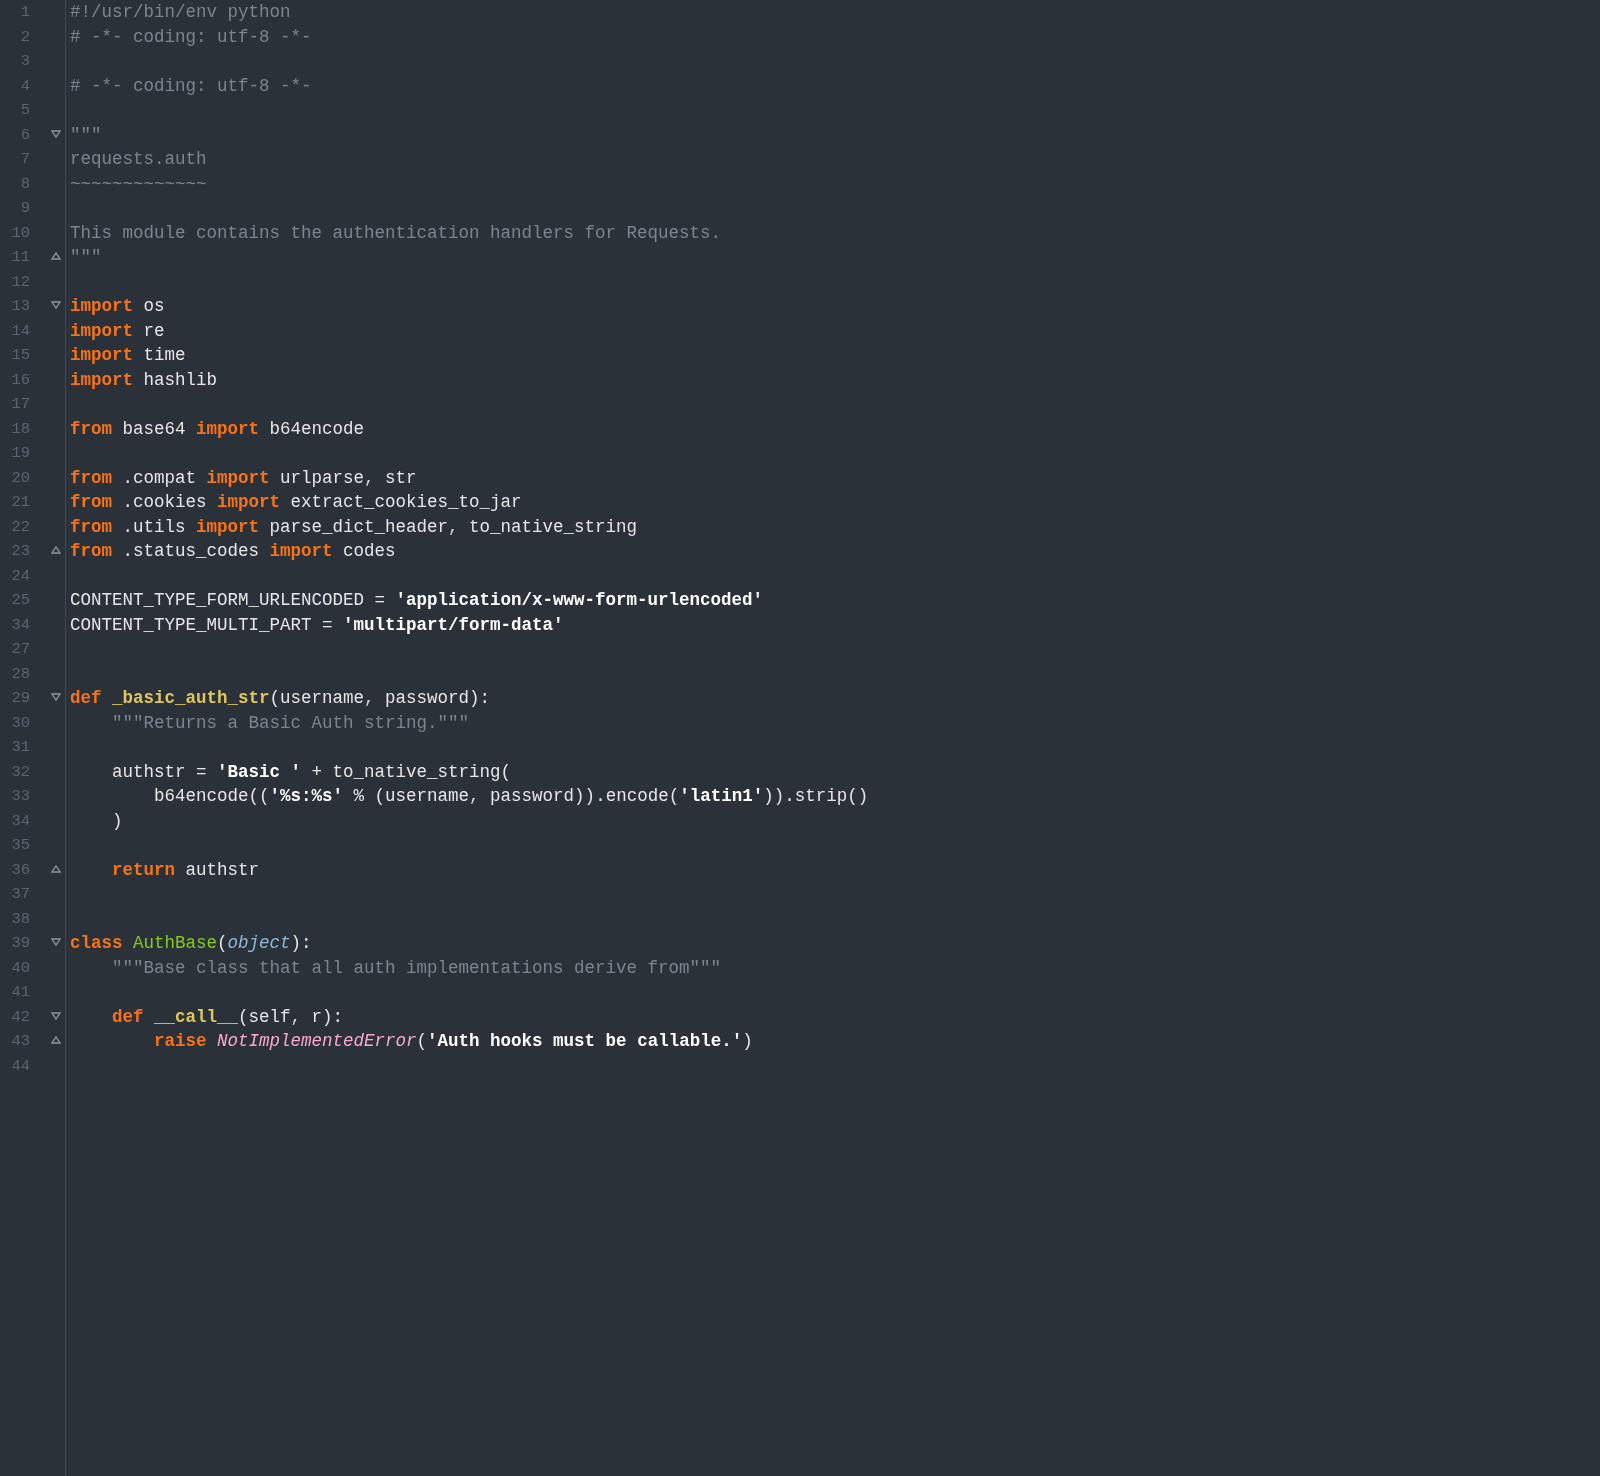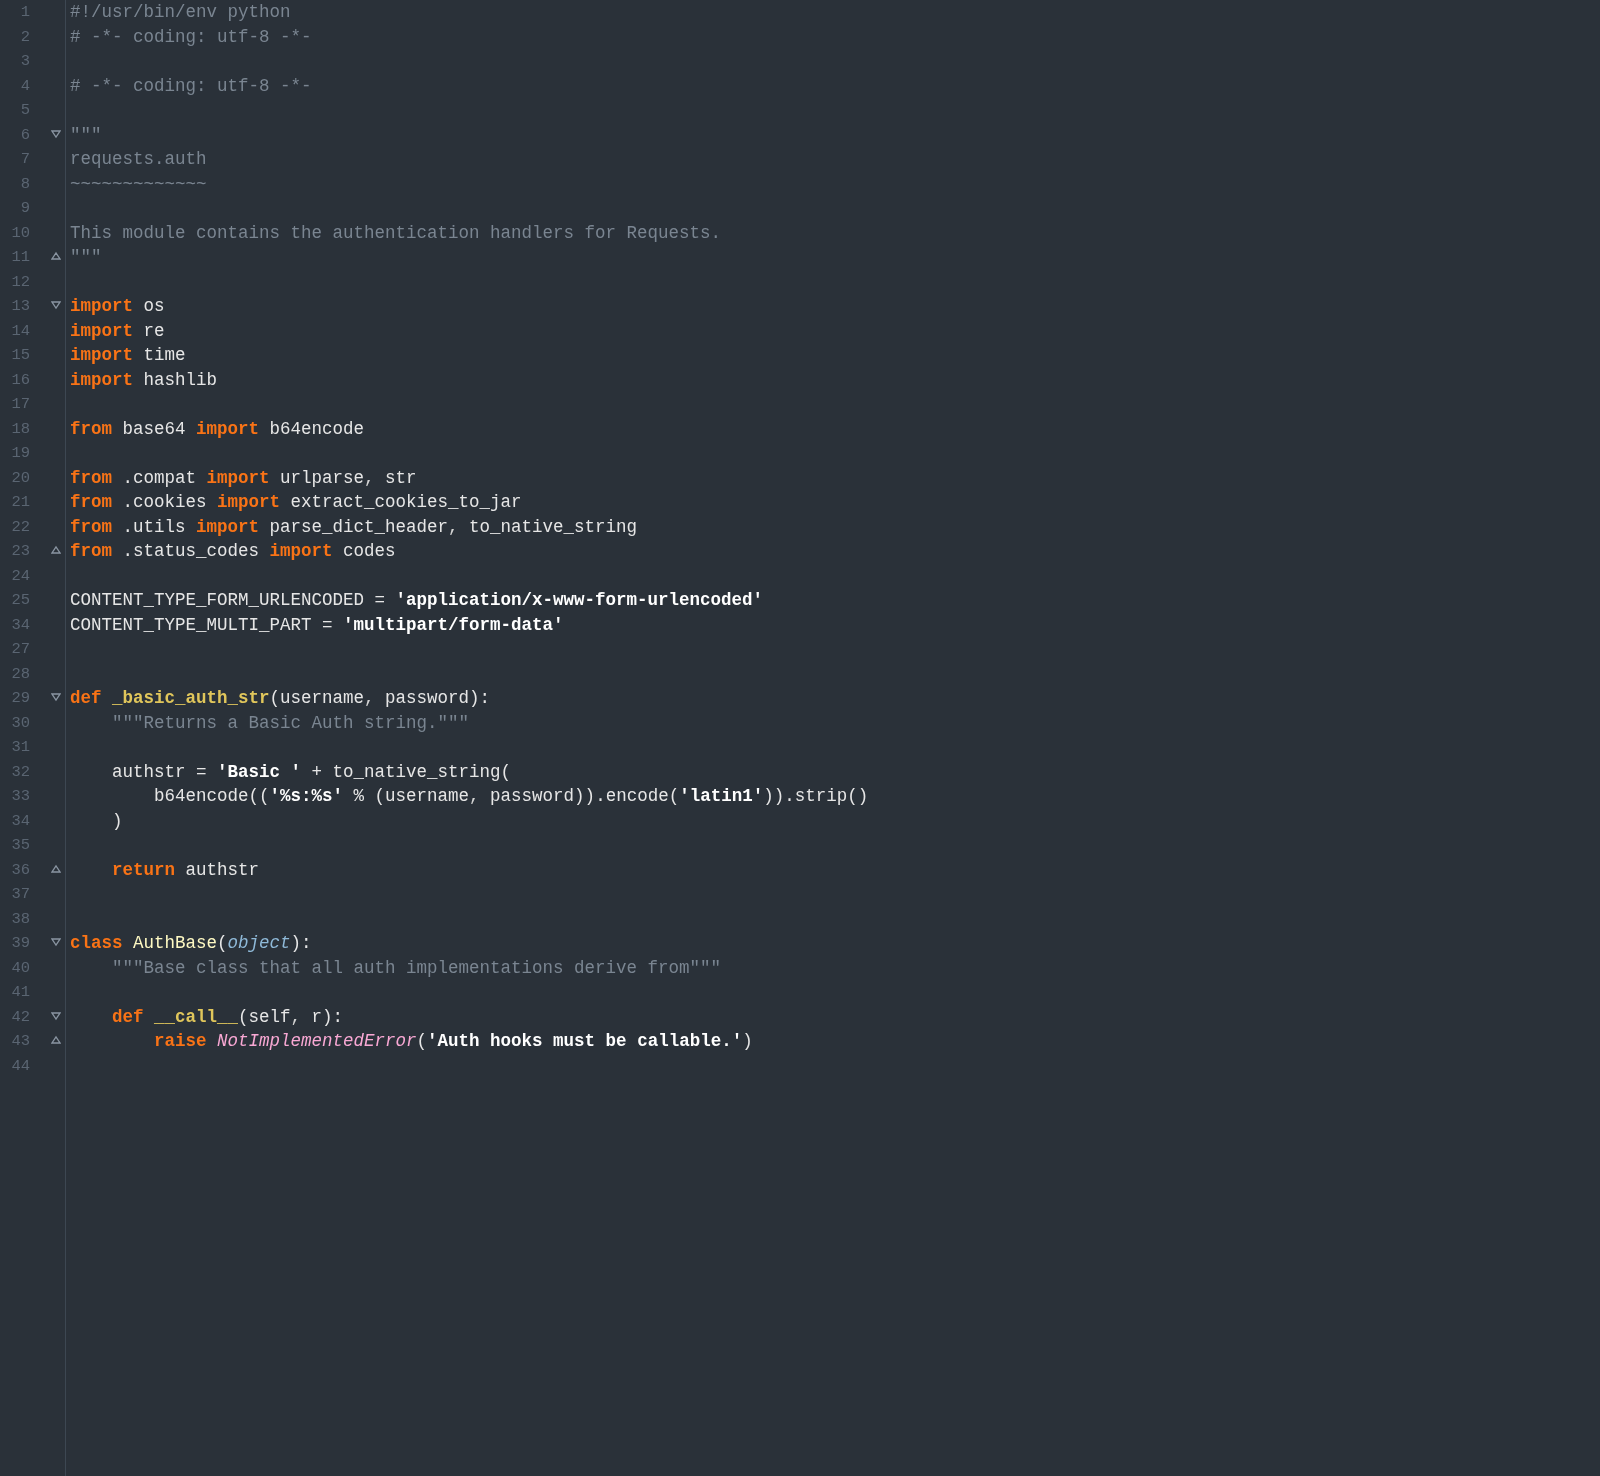--- a/index.html
+++ b/index.html
@@ -54,21 +54,21 @@
   }
   .code .line {
     height: 24.5px;
   }
   .c-comment { color: #7a8591; }
   .c-string  { color: #ffffff; font-weight: 600; }
   .c-keyword { color: #f97316; font-weight: 600; }
   .c-def     { color: #e6e6e6; }
   .c-funcname{ color: #e0c65b; font-weight: bold; }
   .c-builtin { color: #8fb9d8; font-style: italic; }
-  .c-classname { color: #fef9c3; }
+  .c-classname { color: #84cc16; }
   .c-op      { color: #d4d4d4; }
   .c-err     { color: #f9a8d4; font-style: italic; }
 </style>
 </head>
 <body>
 
 <div class="editor">
   <div class="gutter" id="gutter">
       <div class="ln">1</div>
       <div class="ln">2</div>

